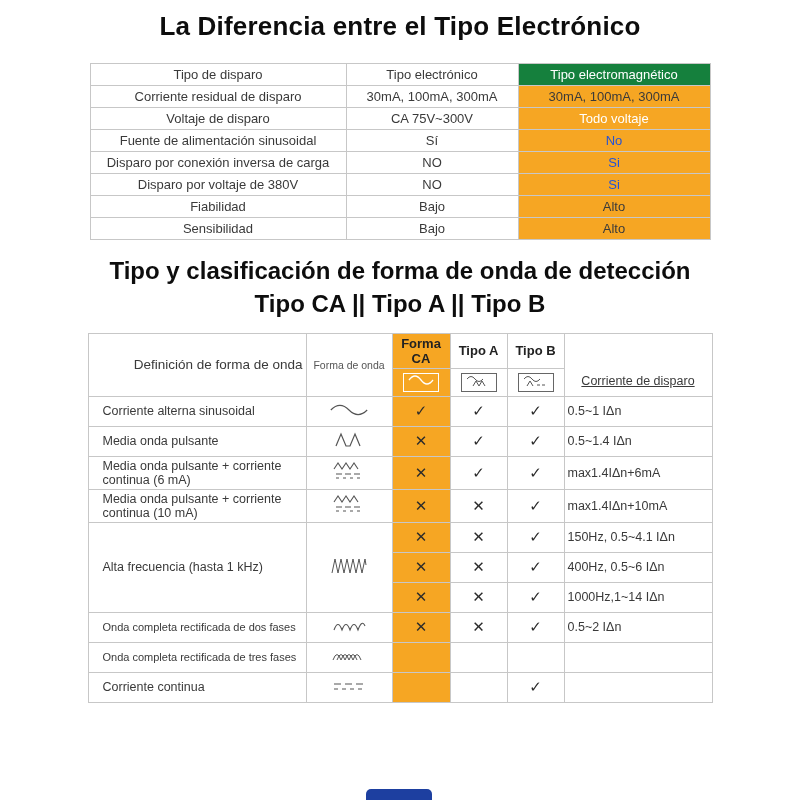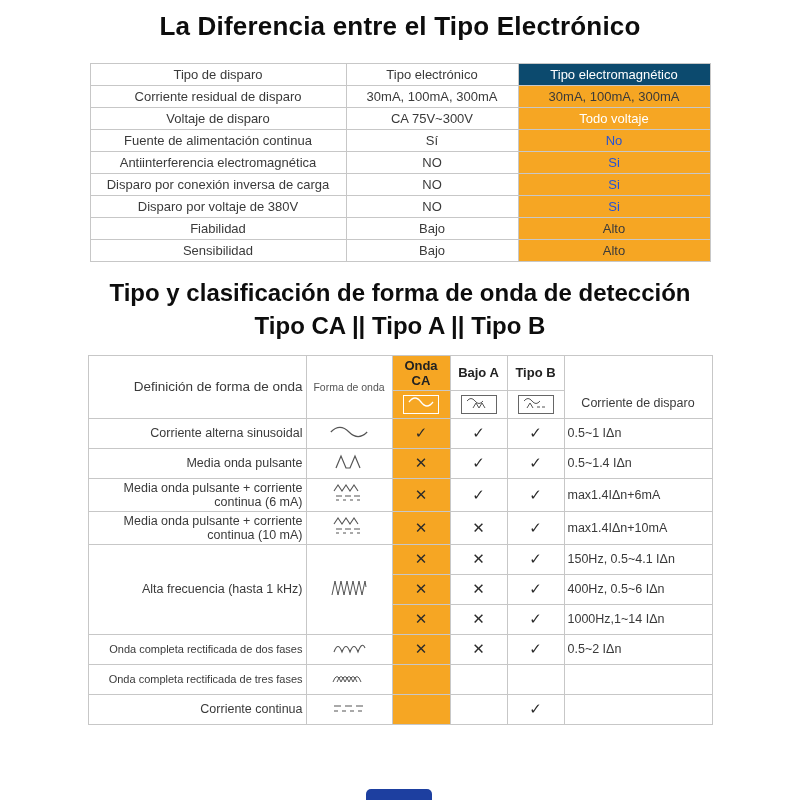--- a/index.html
+++ b/index.html
@@ -25,38 +25,38 @@
   table { border-collapse: collapse; table-layout: fixed; }
   td { border: 1px solid #c7c7c7; }
 
   
   .t1 { width: 620px; margin: 20px auto 14px; }
   .t1 td {
     height: 22px; text-align: center; vertical-align: middle;
     font-size: 13px; padding: 1px 4px; color: #3a3a3a;
   }
   .t1 .em-col { background: #F6A623; }
-  .t1 .em-head { background: #0c4a6e; color: #ffffff; }
+  .t1 .em-head { background: #15803d; color: #ffffff; }
   .t1 .v-dark  { color: #3a3a3a; }
   .t1 .v-white { color: #ffffff; }
   .t1 .v-blue  { color: #2353d8; }
 
   
   .t2 { width: 624px; margin: 12px auto 0; }
   .t2 td {
     text-align: center; vertical-align: middle;
     font-size: 12.5px; color: #3a3a3a; padding: 2px 3px; height: 30px;
   }
   .t2 .ca-col { background: #F6A623; }
   .t2 .type-h { font-weight: bold; font-size: 13px; height: 24px; color: #222; }
   .t2 .def-h  { text-align: right; padding-left: 13px; font-size: 13.5px; }
   .t2 .wf-h   { font-size: 10.5px; color: #555; }
-  .t2 .cur-h  { vertical-align: bottom; padding-bottom: 8px; font-size: 12.5px; }
+  .t2 .cur-h  { vertical-align: bottom; padding-bottom: 8px; font-size: 12.5px; text-decoration: underline; }
   .t2 .icon-cell { height: 28px; }
-  .t2 .lbl { text-align: right; padding-left: 14px; }
+  .t2 .lbl { text-align: left; padding-left: 14px; }
   .t2 tbody tr:nth-child(8) .lbl,
   .t2 tbody tr:nth-child(9) .lbl { font-size: 11px; }
   .t2 .cur { text-align: left; }
   .t2 .mk  { font-size: 15px; color: #2b2b2b; }
 
   .iconbox {
     display: inline-block; width: 36px; height: 19px; line-height: 17px;
     border: 1px solid #666; background: transparent; vertical-align: middle;
   }
   .iconbox.ca-box { border-color: #ffffff; }
@@ -91,28 +91,23 @@
           <td>Corriente residual de disparo</td>
           <td>30mA, 100mA, 300mA</td>
           <td class="em-col v-dark">30mA, 100mA, 300mA</td>
         </tr>
         <tr>
           <td>Voltaje de disparo</td>
           <td>CA 75V~300V</td>
           <td class="em-col v-white">Todo voltaje</td>
         </tr>
         <tr>
-          <td>Fuente de alimentación continua</td>
+          <td>Fuente de alimentación sinusoidal</td>
           <td>Sí</td>
           <td class="em-col v-blue">No</td>
-        </tr>
-        <tr>
-          <td>Antiinterferencia electromagnética</td>
-          <td>NO</td>
-          <td class="em-col v-blue">Si</td>
         </tr>
         <tr>
           <td>Disparo por conexión inversa de carga</td>
           <td>NO</td>
           <td class="em-col v-blue">Si</td>
         </tr>
         <tr>
           <td>Disparo por voltaje de 380V</td>
           <td>NO</td>
           <td class="em-col v-blue">Si</td>
@@ -138,22 +133,22 @@
         <col style="width:86px">
         <col style="width:58px">
       <col style="width:57px">
         <col style="width:57px">
         <col style="width:148px">
     </colgroup>
     <thead>
       <tr>
         <td rowspan="2" class="def-h">Definición de forma de onda</td>
         <td rowspan="2" class="wf-h">Forma de onda</td>
-        <td class="type-h ca-col">Onda CA</td>
-        <td class="type-h">Bajo A</td>
+        <td class="type-h ca-col">Forma CA</td>
+        <td class="type-h">Tipo A</td>
         <td class="type-h">Tipo B</td>
         <td rowspan="2" class="cur-h">Corriente de disparo</td>
       </tr>
       <tr class="icon-row">
         <td class="ca-col icon-cell"><span class="iconbox ca-box"><svg width="28" height="12" viewBox="0 0 28 12">
                 <path d="M2 6 Q8 -2 14 6 Q20 14 26 6" fill="none" stroke="#ffffff" stroke-width="1.3"></path>
               </svg></span></td>
         <td class="icon-cell"><span class="iconbox"><svg width="28" height="14" viewBox="0 0 28 14">
                 <path d="M2 5 Q6 0 10 5 Q14 10 18 5" fill="none" stroke="#555" stroke-width="1"></path>
                 <path d="M8 12 L11 7 L14 12 L17 7 L20 12" fill="none" stroke="#555" stroke-width="1"></path>

